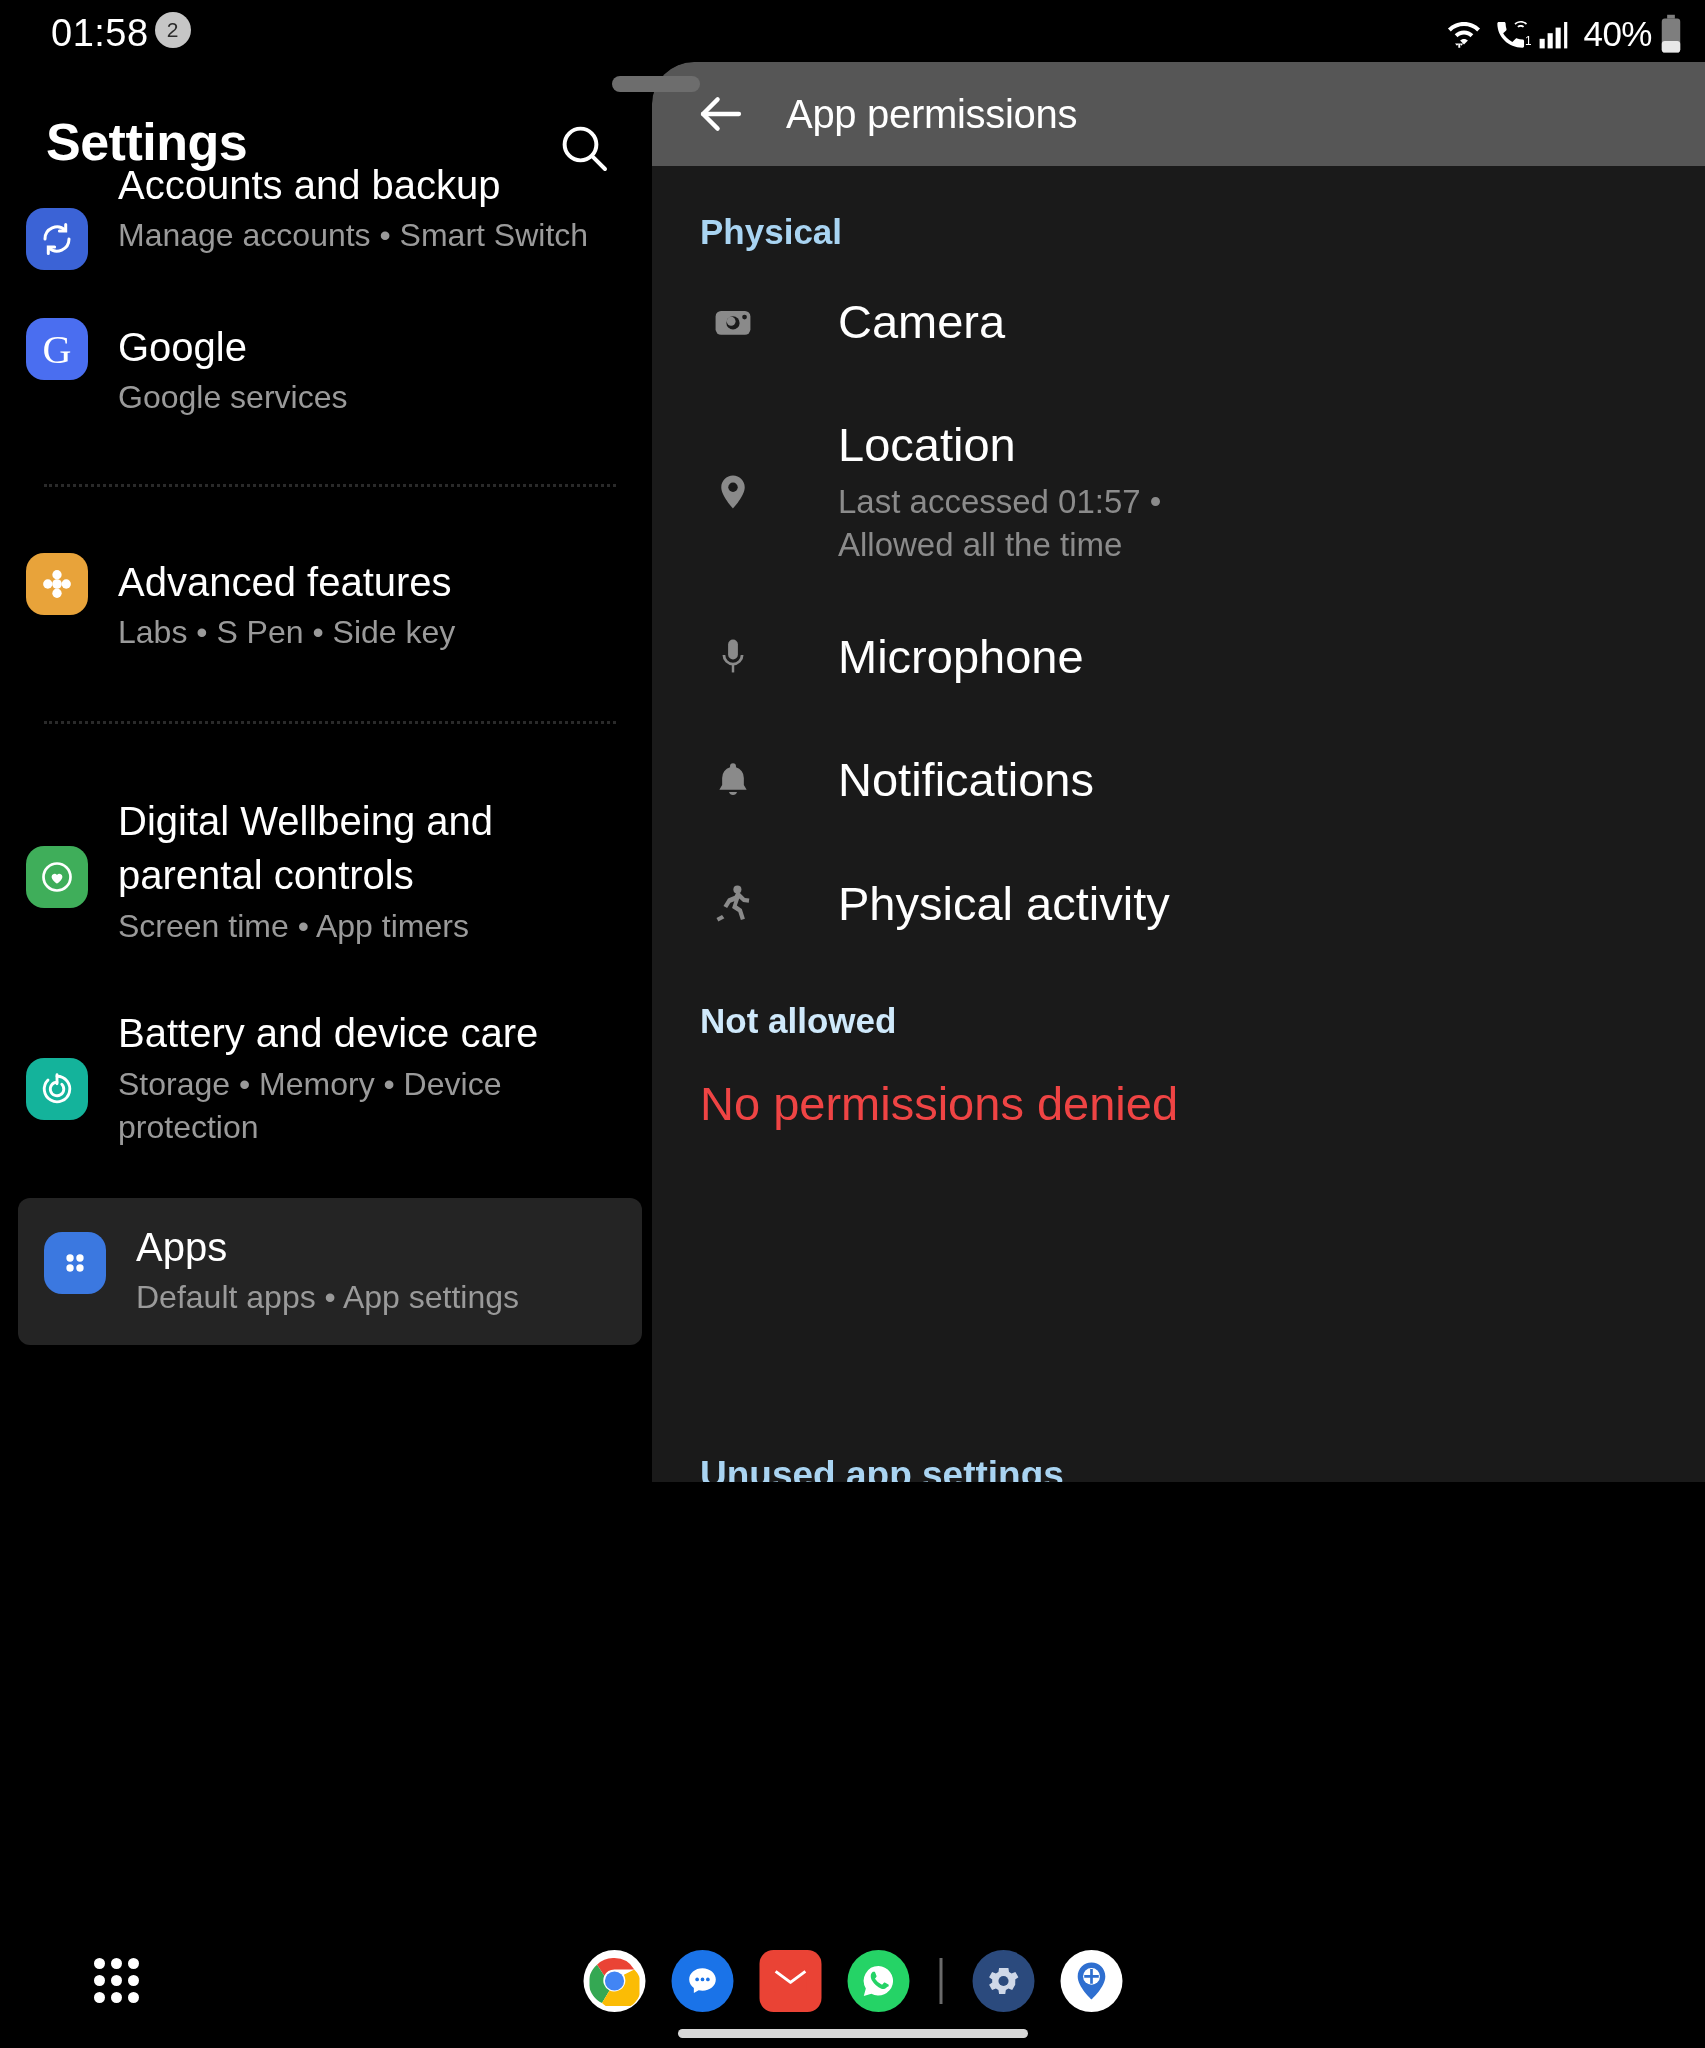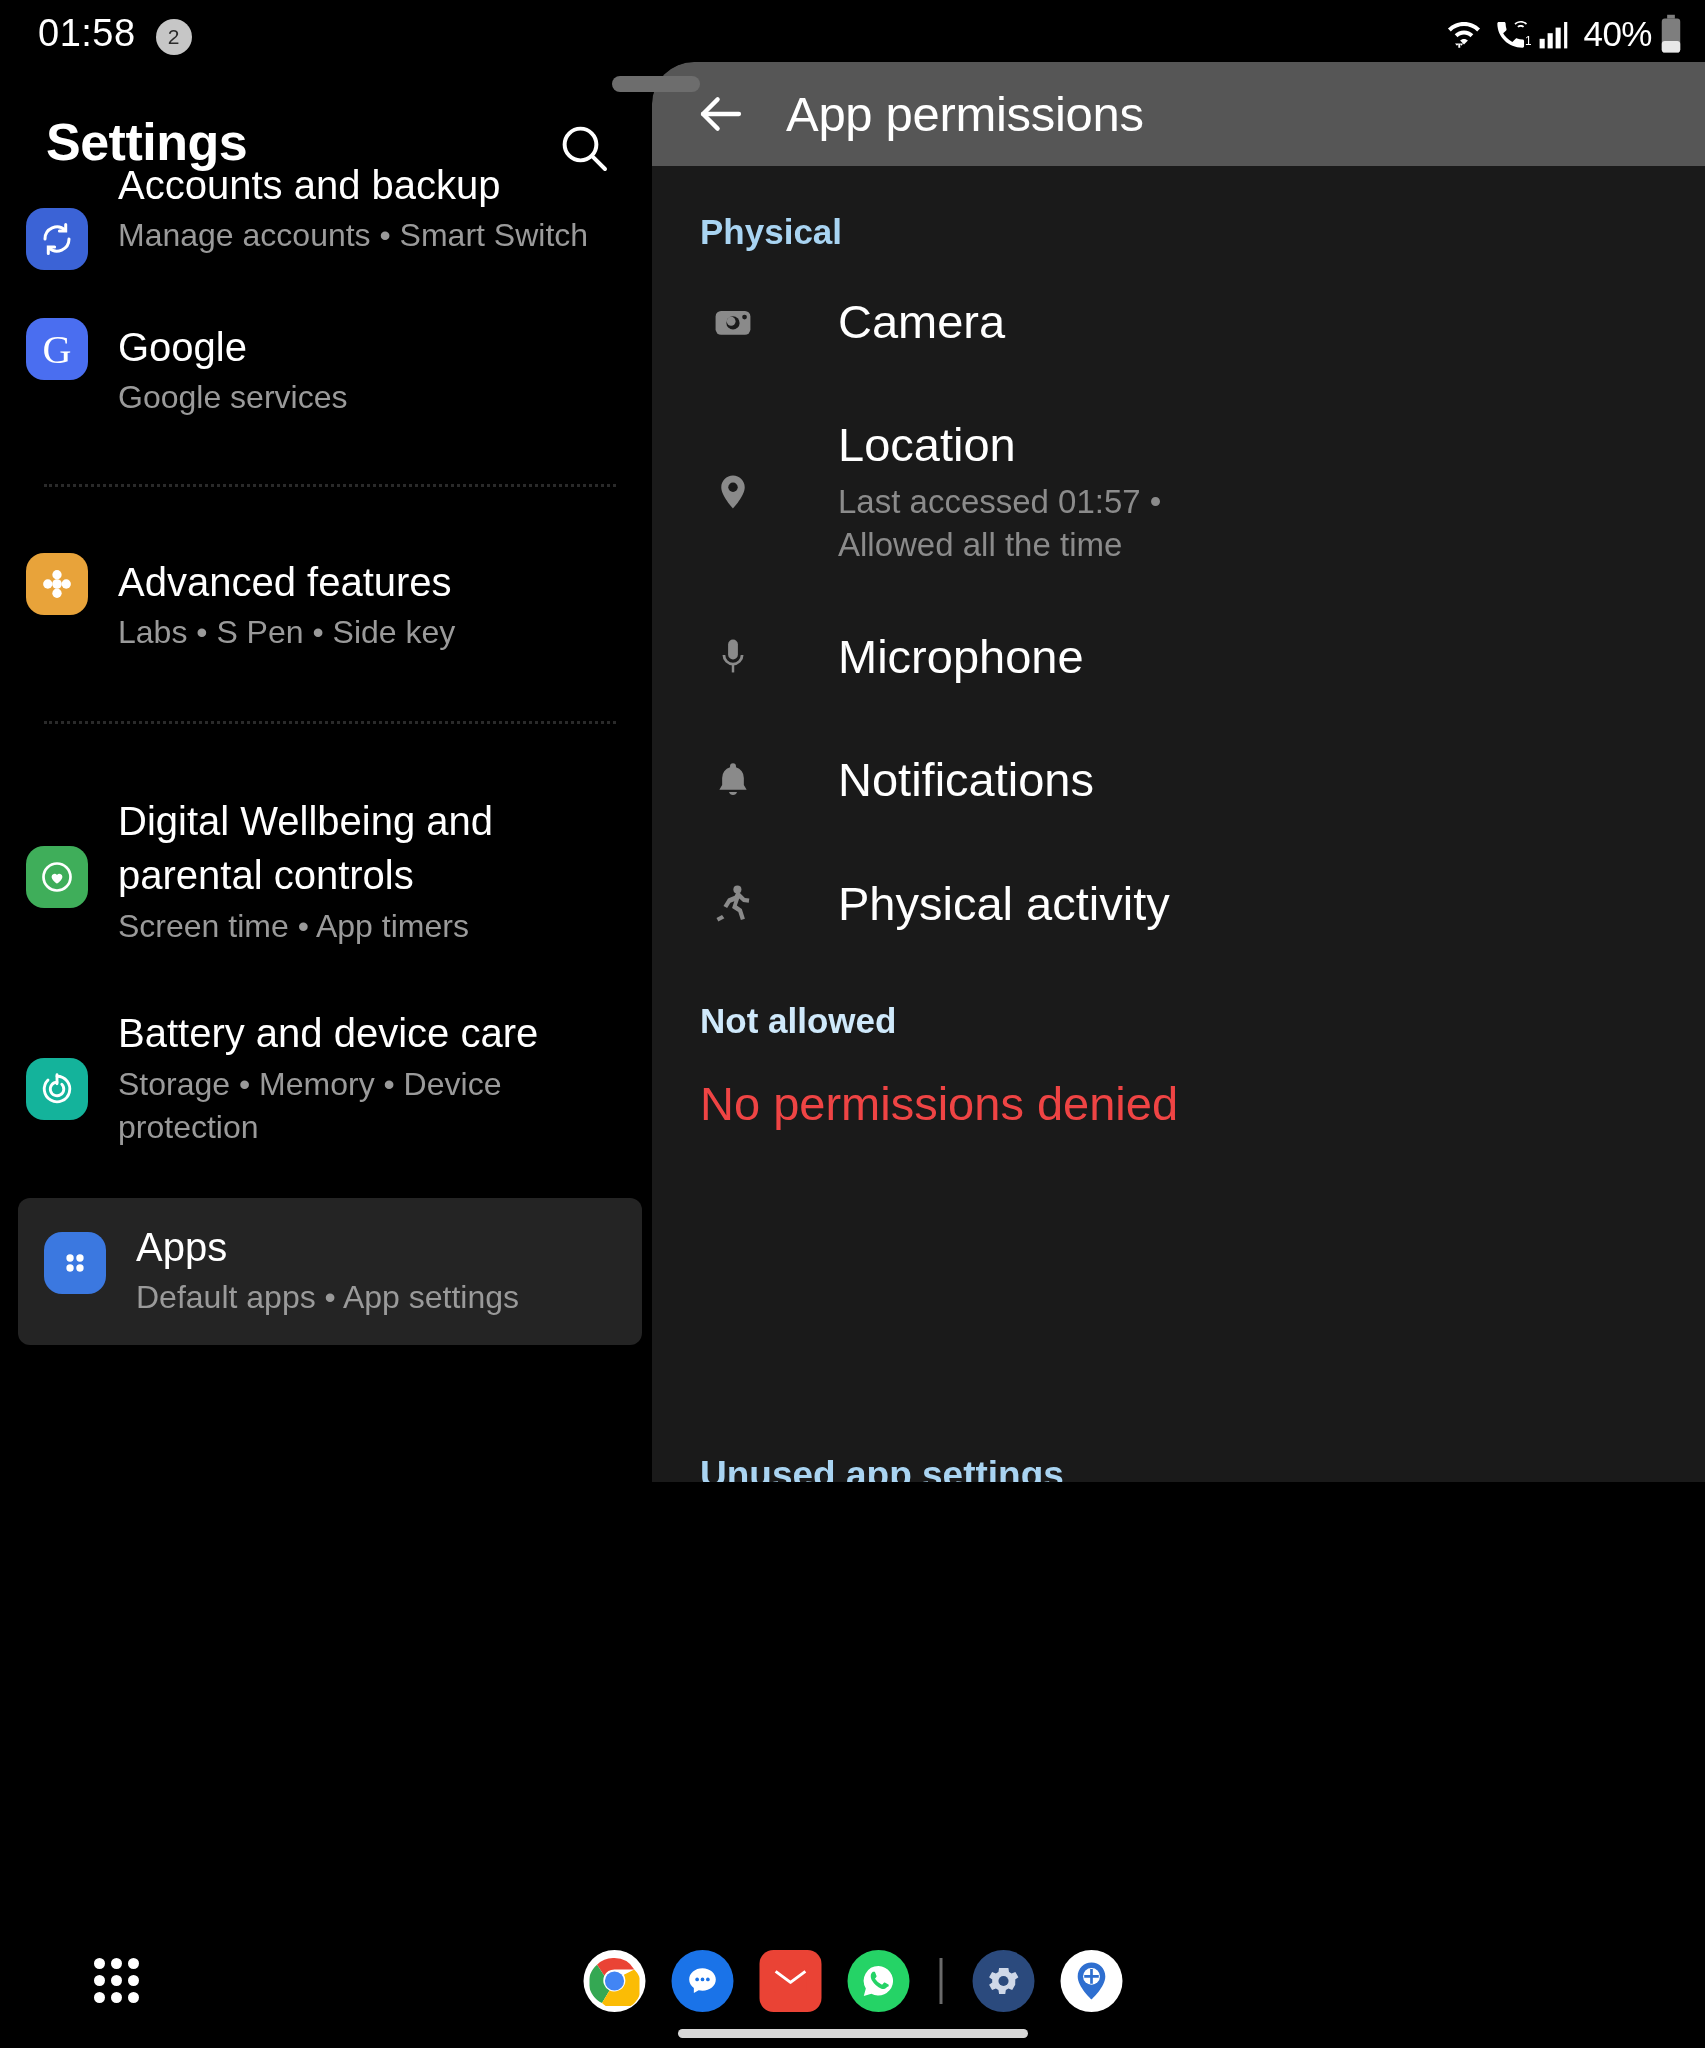--- a/index.html
+++ b/index.html
@@ -6,21 +6,21 @@
   html, body {
     width: 1705px; height: 2048px;
     background: #000;
     font-family: "Liberation Sans", sans-serif;
     overflow: hidden;
   }
   #screen { position: relative; width: 1705px; height: 2048px; background: #000; }
 
   
   .statusbar { position: absolute; left: 0; top: 0; width: 1705px; height: 72px; }
-  .sb-left { position: absolute; left: 38px; top: 12px; display: flex; align-items: flex-end; gap: 20px; }
+  .sb-left { position: absolute; left: 51px; top: 12px; display: flex; align-items: flex-start; gap: 6px; }
   .sb-time { color: #fff; font-size: 38px; font-weight: 400; letter-spacing: 0.5px; }
   .sb-badge {
     width: 36px; height: 36px; border-radius: 50%;
     background: #c6c6c6; color: #2b2b2b;
     font-size: 21px; display: flex; align-items: center; justify-content: center;
   }
   .sb-right { position: absolute; right: 22px; top: 14px; display: flex; align-items: center; gap: 7px; }
   .sb-right svg { display: block; }
   .sb-batt { color: #fff; font-size: 35px; letter-spacing: -0.5px; margin-left: 6px; }
 
@@ -61,21 +61,21 @@
   .drag-handle {
     position: absolute; left: 612px; top: 76px; width: 88px; height: 16px;
     border-radius: 8px; background: #6d6d6d; z-index: 6; cursor: grab;
   }
   .popup-bar {
     position: absolute; left: 0; top: 0; width: 1053px; height: 104px;
     background: #565656; border-top-left-radius: 42px;
     display: flex; align-items: center;
   }
   .pb-back { margin-left: 42px; width: 54px; height: 54px; cursor: pointer; }
-  .pb-title { color: #fff; font-size: 49px; margin-left: 38px; letter-spacing: -0.3px; }
+  .pb-title { color: #fff; font-size: 40px; margin-left: 38px; letter-spacing: -0.3px; }
   .pb-menu { position: absolute; right: 38px; top: 30px; width: 44px; height: 44px; cursor: pointer; }
   .dot3 { width: 9px; height: 9px; border-radius: 50%; background: #fff; margin: 0 auto 8px; }
 
   .popup-body { position: absolute; left: 0; top: 104px; width: 1053px; height: 1316px; overflow: hidden; }
   .sec-head { color: #a9d4f2; font-size: 35px; font-weight: 700; padding: 46px 0 0 48px; }
   .sec-head.notallowed { color: #cfe9fb; font-weight: 700; }
 
   .p-row { display: flex; align-items: center; padding: 0 48px; }
   .p-ic { flex: 0 0 auto; width: 66px; display: flex; align-items: center; justify-content: center; }
   .p-txt { flex: 1 1 auto; padding-left: 72px; }

